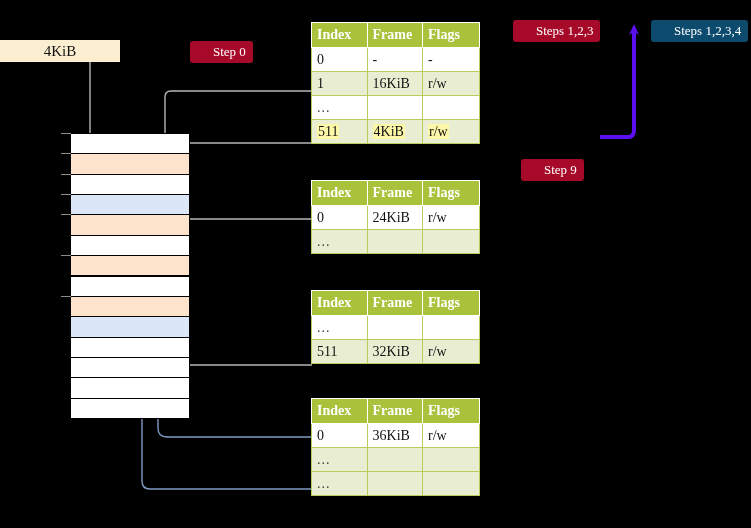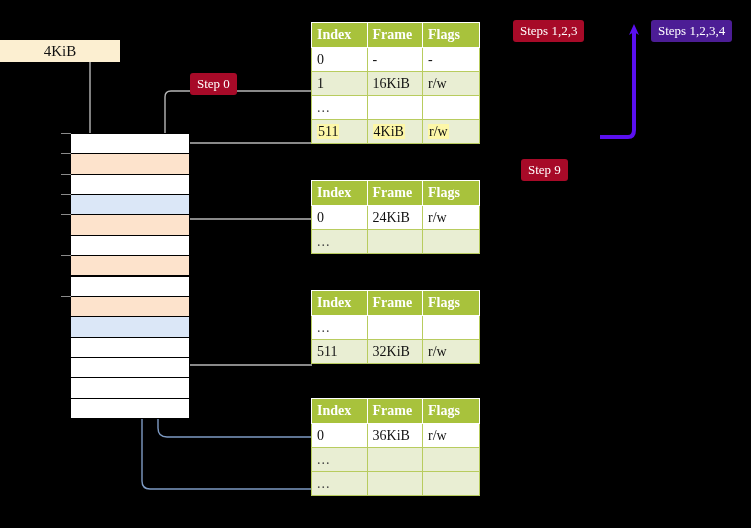--- a/index.html
+++ b/index.html
@@ -15,27 +15,27 @@
     overflow: hidden;
     font-family: "Liberation Serif", "DejaVu Serif", serif;
   }
 
   
   .badge {
     position: absolute;
     color: #ffffff;
     font-size: 13px;
     line-height: 1;
-    padding: 4px 7px 5px 7px;
+    padding: 4px 7px 5px 23px;
     border-radius: 3px;
     white-space: nowrap;
     font-family: "Liberation Serif", "DejaVu Serif", serif;
   }
   .badge.red   { background: #a70a28; }
-  .badge.blue  { background: #4c1d95; }
+  .badge.blue  { background: #0c4a6e; }
 
   
   .kib-box {
     position: absolute;
     background: #fcefd1;
     color: #111111;
     font-size: 15px;
     text-align: center;
     line-height: 22px;
     border: 0;
@@ -161,21 +161,21 @@
       <div class="mem-vline" style="left: 119px; top: 0px; height: 285px;"></div>
       <div class="mem-tick" style="left: -9px; width: 10px; top: 0px;"></div>
       <div class="mem-tick" style="left: -9px; width: 10px; top: 20.3571px;"></div>
       <div class="mem-tick" style="left: -9px; width: 10px; top: 40.7143px;"></div>
       <div class="mem-tick" style="left: -9px; width: 10px; top: 61.0714px;"></div>
       <div class="mem-tick" style="left: -9px; width: 10px; top: 81.4286px;"></div>
       <div class="mem-tick" style="left: -9px; width: 10px; top: 122.143px;"></div>
       <div class="mem-tick" style="left: -9px; width: 10px; top: 162.857px;"></div>
     </div>
 
-  <div class="badge red" style="left:190px; top:41px;margin-top:32px;">
+  <div class="badge red" style="left:190px; top:41px;">
     <span>Step 0</span>
   </div>
 
   <div class="badge red" style="left:521px; top:159px;">
     <span>Step 9</span>
   </div>
 
   <div class="badge red" style="left:513px; top:20px;">
     <span>Steps 1,2,3</span>
   </div>

